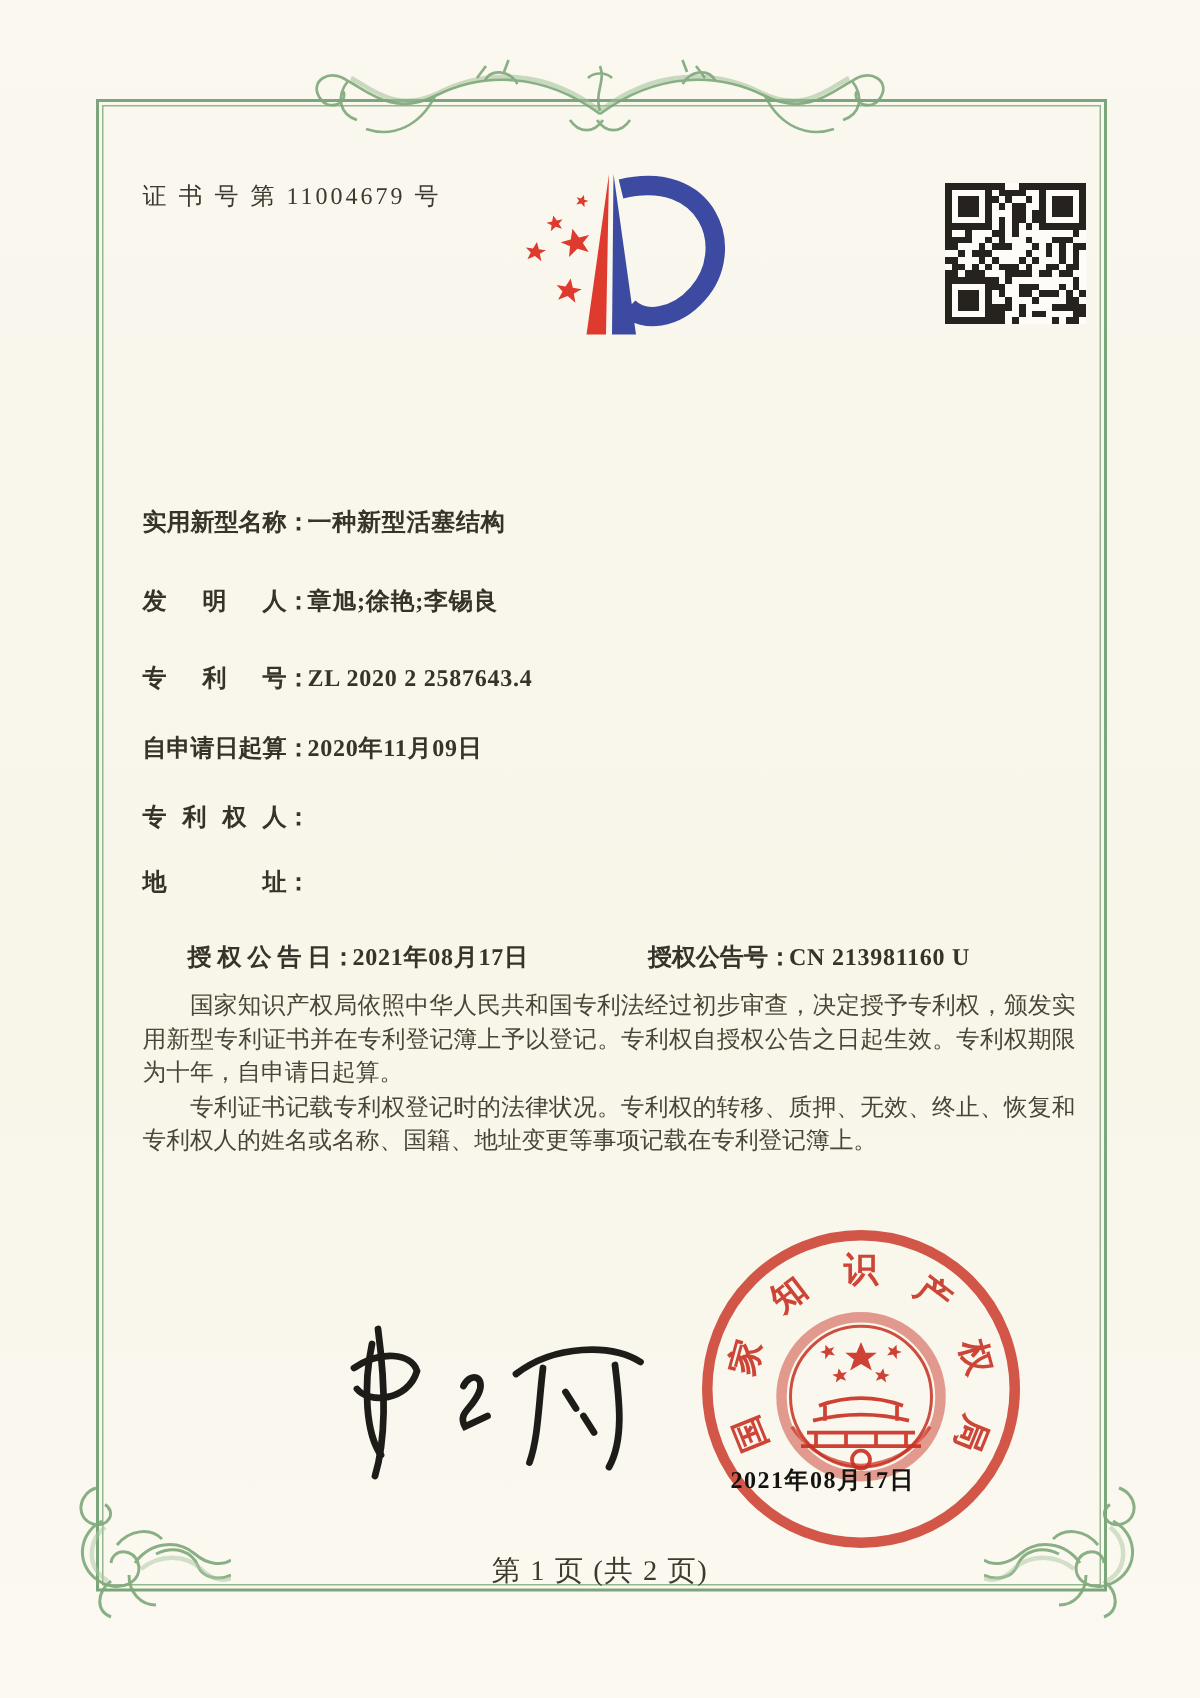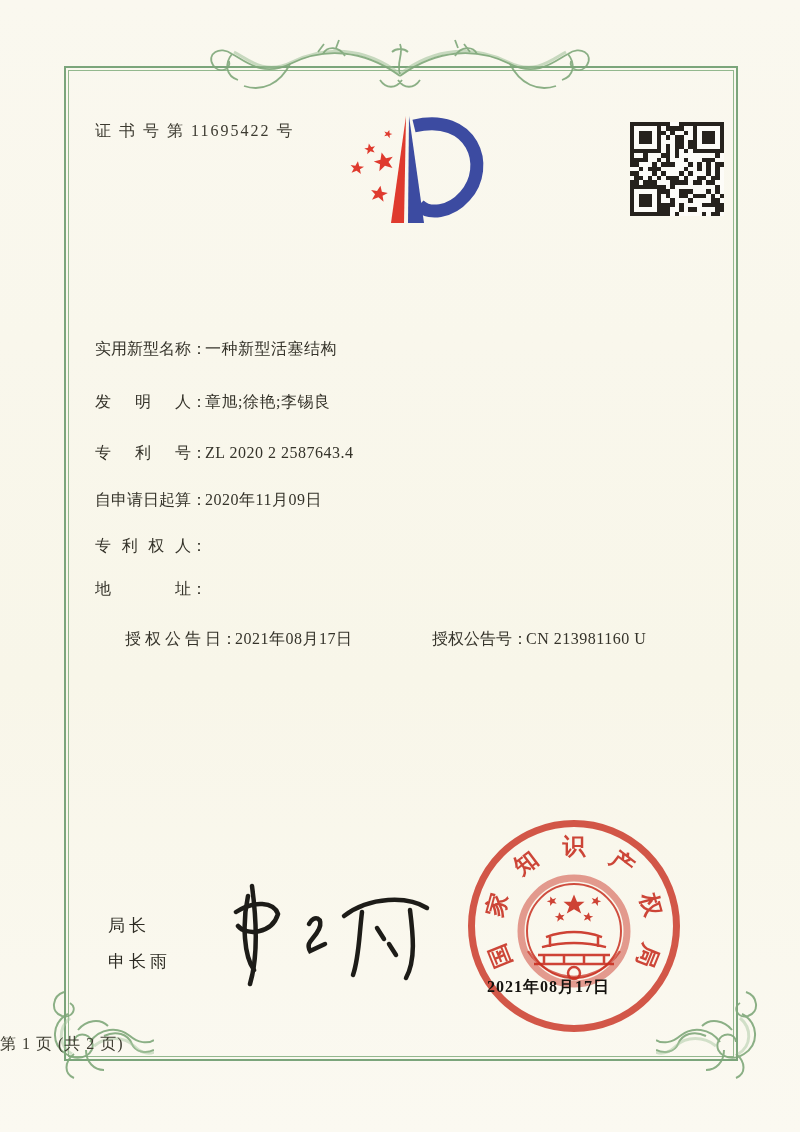--- a/index.html
+++ b/index.html
@@ -22,21 +22,21 @@
 
   .cert-no { position:absolute; left:95px; top:121px; font-size:16px; letter-spacing:2px; color:#3c3a30; z-index:3; }
 
   .logo { position:absolute; left:334px; top:104px; z-index:3; }
   .qr { position:absolute; left:630px; top:122px; width:94px; height:94px; z-index:3; background:#fdfcf8; }
 
   .title { position:absolute; left:0; right:0; top:237px; text-align:center;
            font-size:38px; font-weight:600; letter-spacing:11px; color:#26251e; z-index:3; }
 
   .fields { position:absolute; left:95px; top:0; width:625px; z-index:3; font-size:16px; }
-  .frow { position:absolute; display:flex; align-items:flex-start; line-height:24px; }
+  .frow { position:absolute; display:flex; align-items:flex-start; line-height:24px;font-weight:bold; }
   .flabel { display:inline-block; width:96px; text-align:justify; text-align-last:justify; white-space:nowrap; }
   .colon { display:inline-block; width:14px; }
   .fvalue { letter-spacing:0.5px; }
   .row-name{top:337px} .row-inventors{top:390px} .row-patentno{top:441px}
   .row-filing{top:488px} .row-patentee{top:534px} .row-address{top:577px}
   .row-grant{top:627px}
   .row-address .fvalue{ width:432px; line-height:25px; }
   .fgroup{ display:flex;margin-left:30px; }
   .row-grant .fgroup:first-child{ width:277px; }
   .row-grant .glabel{ white-space:nowrap; }
@@ -53,22 +53,22 @@
           mix-blend-mode:multiply; }
   .seal-ring { position:absolute; inset:0; border:7px solid rgba(206,52,38,.82); border-radius:50%; }
   .seal-arc { position:absolute; inset:0; }
   .seal-arc span { position:absolute; left:50%; top:50%; width:26px; height:26px; margin:-13px 0 0 -13px;
                    text-align:center; font-size:23px; font-weight:700; color:rgba(203,45,32,.88);
                    font-family:"Liberation Serif","DejaVu Serif",serif; }
   .seal-emblem { position:absolute; left:50%; top:50%; transform:translate(-50%,-46%); }
   .seal-date { position:absolute; left:487px; top:977px; z-index:5; font-size:16px; font-weight:700;
                letter-spacing:1px; color:#15130f; }
 
-  .page-info { position:absolute; left:0; right:0; top:1034px; z-index:3;
-               font-size:16px; letter-spacing:1px; color:#3d3b30; }
+  .page-info { position:absolute; left:0; right:0; top:1034px; text-align:center; z-index:3;
+               font-size:19px; letter-spacing:1px; color:#3d3b30; }
   .back-note { position:absolute; left:0; right:0; top:1081px; text-align:center; z-index:3;
                font-size:14px; letter-spacing:3px; color:#6b6450; }
 </style>
 </head>
 <body>
 
 <div class="page">
 
   <svg class="orn top-band" width="520" height="70" viewBox="0 0 520 70">
     <g fill="none" stroke="#9fc098" stroke-width="3" opacity="0.55">
@@ -112,21 +112,21 @@
       <path d="M40,70 c-10,8 -10,20 0,24 M52,66 c0,12 8,20 18,20"></path>
       <path d="M70,52 c12,-6 24,-2 28,8 c3,8 14,10 22,6"></path>
       <path d="M44,46 c8,-10 22,-12 30,-4"></path>
     </g>
     <g fill="none" stroke="#a9c8a2" stroke-width="3" opacity="0.5">
       <path d="M36,34 c-12,10 -12,28 2,36"></path>
       <path d="M60,62 c12,-10 30,-10 40,0 c8,8 16,8 20,6"></path>
     </g>
   </svg>
 
-  <div class="cert-no">证 书 号 第 11695422 号</div>
+  <div class="cert-no">证 书 号 第 11004679 号</div>
 
   <svg class="logo" width="155" height="132" viewBox="0 0 155 132">
     <g fill="#df3a2e">
       <path transform="translate(54,30) scale(0.42) rotate(18)" d="M0,-10 L2.9,-3.1 10,-3.1 4.5,1.2 6.9,8.1 0,4 -6.9,8.1 -4.5,1.2 -10,-3.1 -2.9,-3.1 Z"></path>
       <path transform="translate(36,45) scale(0.55) rotate(-12)" d="M0,-10 L2.9,-3.1 10,-3.1 4.5,1.2 6.9,8.1 0,4 -6.9,8.1 -4.5,1.2 -10,-3.1 -2.9,-3.1 Z"></path>
       <path transform="translate(23,64) scale(0.68) rotate(8)" d="M0,-10 L2.9,-3.1 10,-3.1 4.5,1.2 6.9,8.1 0,4 -6.9,8.1 -4.5,1.2 -10,-3.1 -2.9,-3.1 Z"></path>
       <path transform="translate(50,58) scale(0.98) rotate(-14)" d="M0,-10 L2.9,-3.1 10,-3.1 4.5,1.2 6.9,8.1 0,4 -6.9,8.1 -4.5,1.2 -10,-3.1 -2.9,-3.1 Z"></path>
       <path transform="translate(45,90) scale(0.85) rotate(10)" d="M0,-10 L2.9,-3.1 10,-3.1 4.5,1.2 6.9,8.1 0,4 -6.9,8.1 -4.5,1.2 -10,-3.1 -2.9,-3.1 Z"></path>
     </g>
     <path d="M80,22 C138,8 158,62 131,92 C116,109 95,111 85,101" fill="none" stroke="#3c4ba1" stroke-width="13"></path>
@@ -410,25 +410,25 @@
         <span class="fvalue">2021年08月17日</span>
       </div>
       <div class="fgroup">
         <span class="glabel">授权公告号</span>
           <span class="colon">：</span>
         <span class="fvalue">CN 213981160 U</span>
       </div>
     </div>
   </div>
 
-
-  <div class="sig-block">
-    <div>局长</div>
-    <div class="line2">申长雨</div>
+  <div class="paras">
+    <p>国家知识产权局依照中华人民共和国专利法经过初步审查，决定授予专利权，颁发实用新型专利证书并在专利登记簿上予以登记。专利权自授权公告之日起生效。专利权期限为十年，自申请日起算。</p>
+    <p>专利证书记载专利权登记时的法律状况。专利权的转移、质押、无效、终止、恢复和专利权人的姓名或名称、国籍、地址变更等事项记载在专利登记簿上。</p>
   </div>
+
   <svg class="signature" width="230" height="120" viewBox="0 0 230 120">
     <g fill="none" stroke="#1d1c18" stroke-width="4.5" stroke-linecap="round">
       <path d="M40,14 C44,44 47,82 38,112"></path>
       <path d="M24,40 C42,28 62,30 66,42 C60,62 34,64 26,54"></path>
       <path d="M36,24 C30,52 32,84 42,98"></path>
       <path d="M97,52 C102,42 112,46 107,57 C102,68 93,70 98,79 L113,72"></path>
       <path d="M132,44 C158,24 196,24 215,36"></path>
       <path d="M150,40 C147,64 147,86 141,103"></path>
       <path d="M198,38 C201,62 204,88 194,106"></path>
       <path d="M165,56 l7,11 M177,72 l7,11"></path>

